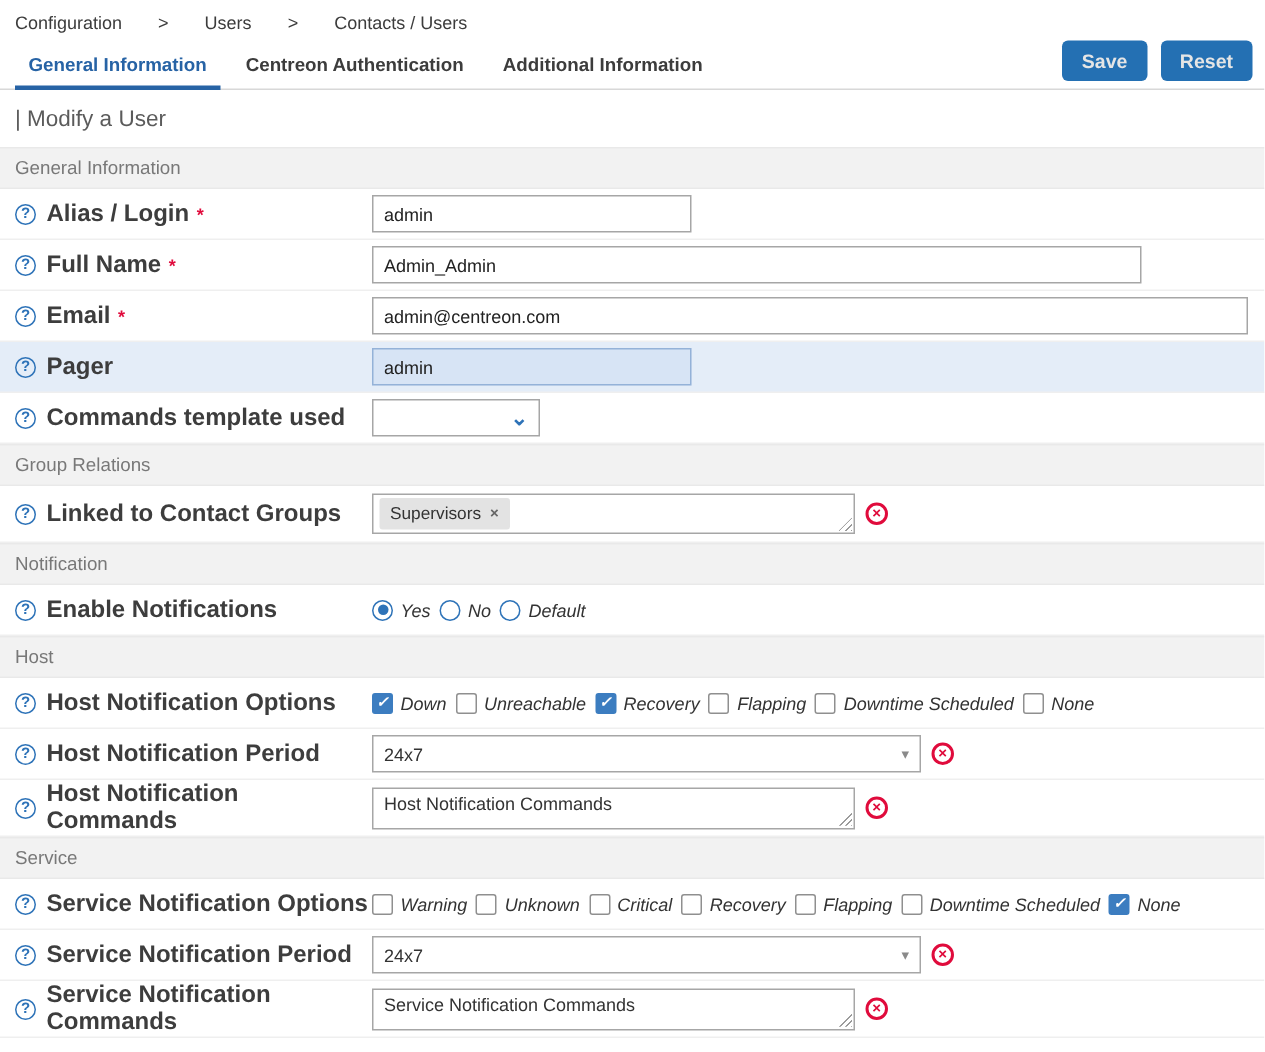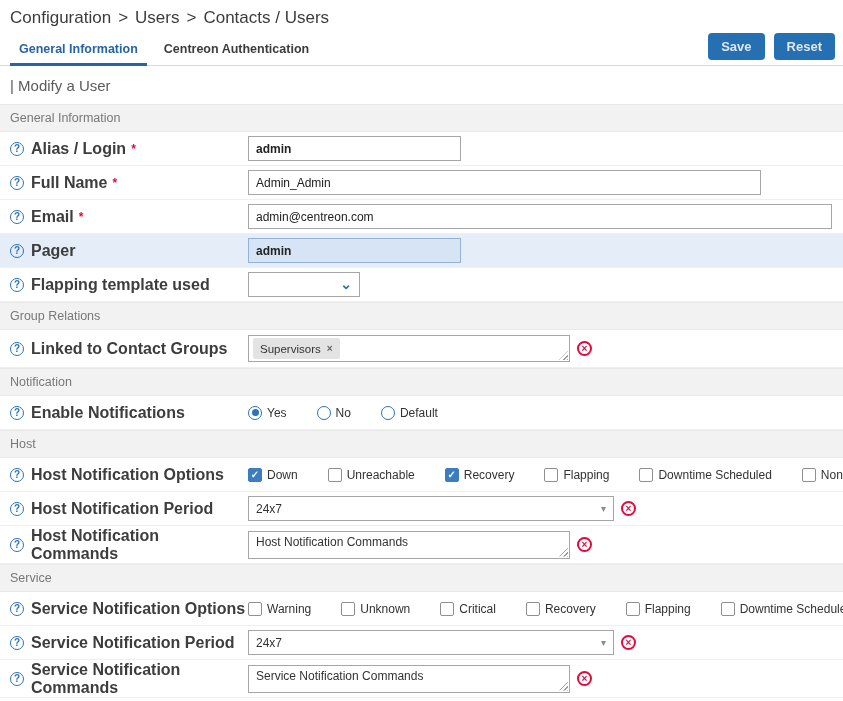--- a/index.html
+++ b/index.html
@@ -4,21 +4,21 @@
 <style>
   * { box-sizing: border-box; }
   html,body { margin:0; padding:0; }
   body {
     width: 843px; height: 701px; overflow: hidden;
     background: #ffffff;
     font-family: "Liberation Sans", sans-serif;
     font-size: 12px; color: #333;
   }
   
-  .breadcrumb { display:flex; align-items:center; gap:7px; padding:8px 10px 6px 10px; font-size:17px; color:#3c3c3c; }
+  .breadcrumb { display:flex; align-items:center; gap:24px; padding:8px 10px 6px 10px; font-size:12px; color:#3c3c3c; }
   .breadcrumb a { color:#3c3c3c; text-decoration:none; cursor:pointer; }
   .breadcrumb .sep { color:#3c3c3c; }
   
   .tabbar { display:flex; align-items:flex-end; border-bottom:1px solid #d8d8d8; padding:0 6px; height:32px; }
   .tab { padding:7px 13px 9px 13px; font-weight:bold; font-size:12.5px; color:#3c3c3c; cursor:pointer; position:relative; white-space:nowrap; }
   .tab.active { color:#2763a5; }
   .tab.active::after { content:""; position:absolute; left:4px; right:4px; bottom:-1px; height:3px; background:#2763a5; }
   .tab-actions { margin-left:auto; display:flex; gap:9px; padding-bottom:5px; padding-right:2px; }
   .btn { background:#2470b3; color:#e5e5e5; border:none; border-radius:4px; padding:6px 13px; font-size:13px; font-weight:600; cursor:pointer; font-family:"Liberation Sans", sans-serif; }
   
@@ -31,38 +31,38 @@
   .row.highlight { background:#e4edf8; }
   .label-cell { width:238px; flex-shrink:0; display:flex; align-items:center; gap:7px; }
   .label-text { font-weight:bold; font-size:16px; color:#3d3d3d; }
   .req { color:#e00b3c; font-weight:bold; margin-left:-2px; }
   .field-cell { display:flex; align-items:center; }
   
   .help { width:14px; height:14px; border:1px solid #2e73b8; border-radius:50%; color:#2e73b8; font-size:10px; font-weight:bold; display:inline-flex; align-items:center; justify-content:center; flex-shrink:0; cursor:pointer; line-height:1; }
   
   .text-input { border:1px solid #a6a6a6; height:25px; padding:2px 7px; font-size:12px; color:#222; font-family:"Liberation Sans", sans-serif; background:#fff; }
   .text-input.hl { background:#d7e4f5; border-color:#94b2d8; }
-  .w213 { width:213px;font-weight:bold; } .w513 { width:513px; } .w574 { width:584px; } .w112 { width:112px; } .w322 { width:366px; }
+  .w213 { width:213px; } .w513 { width:513px; } .w574 { width:584px; } .w112 { width:112px; } .w322 { width:366px; }
   
   .select { border:1px solid #a6a6a6; height:25px; display:flex; align-items:center; justify-content:space-between; padding:0 7px; background:#fff; cursor:pointer; }
   .select .sel-text { color:#333; }
   .select .arrow { color:#8a8a8a; font-size:10px; }
   .select .arrow.blue { color:#2e73b8; font-size:14px; font-weight:bold; line-height:0.6; }
   
   .multibox { border:1px solid #a6a6a6; width:322px; height:27px; position:relative; padding:2px 4px; display:flex; background:#fff; }
   .tag { background:#e3e3e3; border-radius:2px; padding:2px 7px; font-size:11.5px; color:#333; display:inline-flex; gap:6px; align-items:center; }
   .tag .tag-x { color:#666; font-size:10px; font-weight:bold; cursor:pointer; line-height:1; }
   .textbox { border:1px solid #a6a6a6; width:322px; height:28px; position:relative; padding:3px 7px; font-size:12px; color:#333; background:#fff; overflow:hidden; }
   .grip { position:absolute; right:1px; bottom:1px; width:9px; height:9px;
           background: repeating-linear-gradient(135deg, #9a9a9a 0 1px, transparent 1px 3px);
           clip-path: polygon(100% 0, 100% 100%, 0 100%); }
   
   .remove-icon { width:15px; height:15px; border:2px solid #e00b3c; border-radius:50%; color:#e00b3c; display:inline-flex; align-items:center; justify-content:center; font-size:10px; font-weight:bold; margin-left:7px; cursor:pointer; line-height:1; flex-shrink:0; }
   
-  .opt-group { display:flex; align-items:center; gap:30px; flex-wrap:nowrap; }
+  .opt-group { display:flex; align-items:center; gap:6px; flex-wrap:nowrap;font-style:italic; }
   .opt { display:flex; align-items:center; gap:5px; font-size:12px; color:#333; cursor:pointer; white-space:nowrap; }
   .checkbox { width:14px; height:14px; border:1px solid #8f8f8f; border-radius:2px; background:#fff; display:inline-flex; align-items:center; justify-content:center; flex-shrink:0; }
   .checkbox.checked { background:#3c7dc0; border-color:#3c7dc0; }
   .checkbox .glyph { display:none; }
   .checkbox.checked .glyph { display:block; color:#fff; font-size:10px; font-weight:bold; line-height:1; }
   
   .radio { width:14px; height:14px; border:1px solid #2e73b8; border-radius:50%; background:#fff; display:inline-flex; align-items:center; justify-content:center; flex-shrink:0; }
   .radio .dot { width:7px; height:7px; border-radius:50%; background:transparent; }
   .radio.checked .dot { background:#2e73b8; }
 </style>
@@ -73,20 +73,21 @@
   <a>Configuration</a>
   <span class="sep">&gt;</span>
   <a>Users</a>
   <span class="sep">&gt;</span>
   <a>Contacts / Users</a>
 </div>
 
 <div class="tabbar">
   <div class="tab active">General Information</div>
   <div class="tab">Centreon Authentication</div>
+  <div class="tab">Additional Information</div>
   <div class="tab-actions">
     <button class="btn">Save</button>
     <button class="btn">Reset</button>
   </div>
 </div>
 
 <div class="page-title">| Modify a User</div>
 
 <div class="section-header">General Information</div>
 
@@ -129,21 +130,21 @@
     <span class="label-text">Pager</span>
   </div>
   <div class="field-cell">
     <input class="text-input hl w213" value="admin" style="">
   </div>
 </div>
 
 <div class="row">
   <div class="label-cell">
     <span class="help">?</span>
-    <span class="label-text">Flapping template used</span>
+    <span class="label-text">Commands template used</span>
   </div>
   <div class="field-cell">
     <div class="select w112">
       <span class="sel-text"></span>
       <span class="arrow blue">⌄</span>
     </div>
   </div>
 </div>
 
 <div class="section-header">Group Relations</div>

